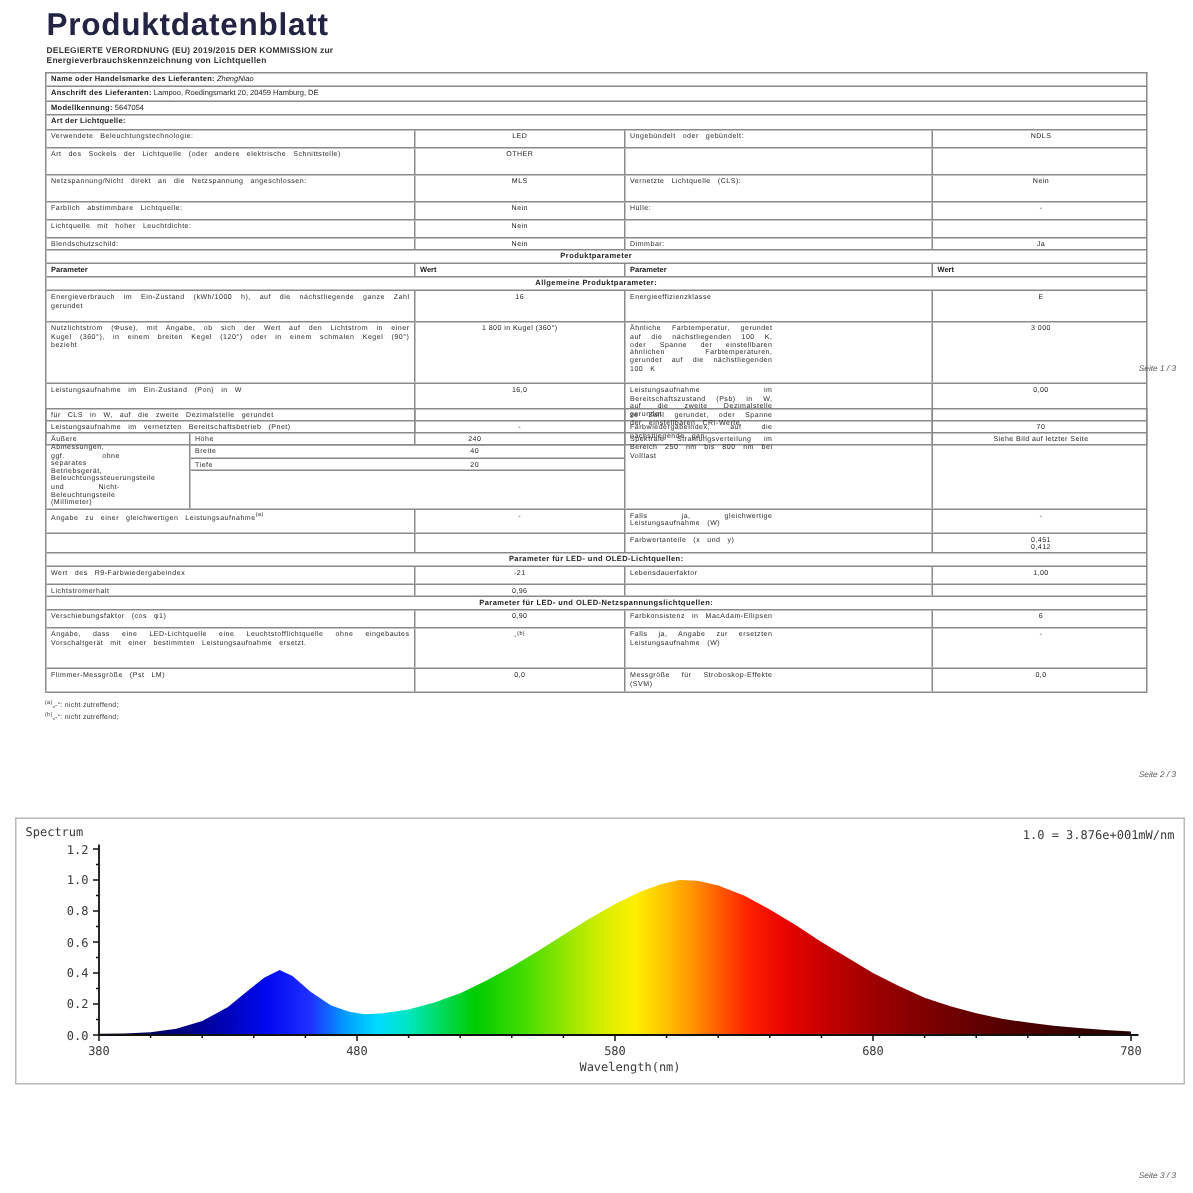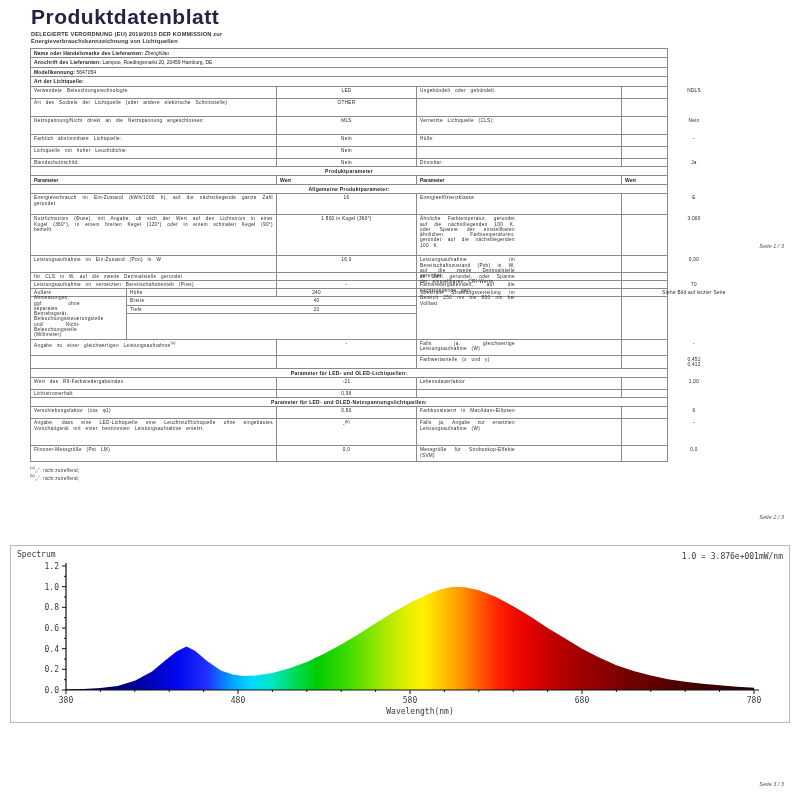--- a/index.html
+++ b/index.html
@@ -1,18 +1,18 @@
 <!DOCTYPE html>
 <html><head>
 <meta charset="utf-8">
 <style>
   html,body { margin:0; padding:0; }
   body { width:795px; height:795px; background:#ffffff; position:relative;
          font-family:"Liberation Sans", sans-serif; color:#222; overflow:hidden; }
-  .page { position:absolute; left:30px; width:638px; }
+  .page { position:absolute; left:30px; width:735px; }
   #page1 { top:5px; }
   #page2 { top:272px; }
   h1.title { margin:0 0 2px 1px; font-size:21px; font-weight:bold; color:#232343; letter-spacing:0.5px; }
   .reg { font-size:5.6px; font-weight:bold; color:#333; line-height:1.25; margin:0 0 3px 1px; letter-spacing:0.2px; }
   .tbl { border:1px solid #8a8a8a; border-bottom:none; }
   .trow { display:grid; grid-template-columns:245px 140px 205px 145px; border-bottom:1px solid #8a8a8a; }
   .trow > div { border-left:1px solid #8a8a8a; padding:1px 3px; overflow:hidden; }
   .trow > div:first-child { border-left:none; }
   .dimsrow { grid-template-columns:95px 290px 205px 145px; }
   .single { padding:1px 3px; font-size:5px; border-bottom:1px solid #8a8a8a; line-height:1.3; }

